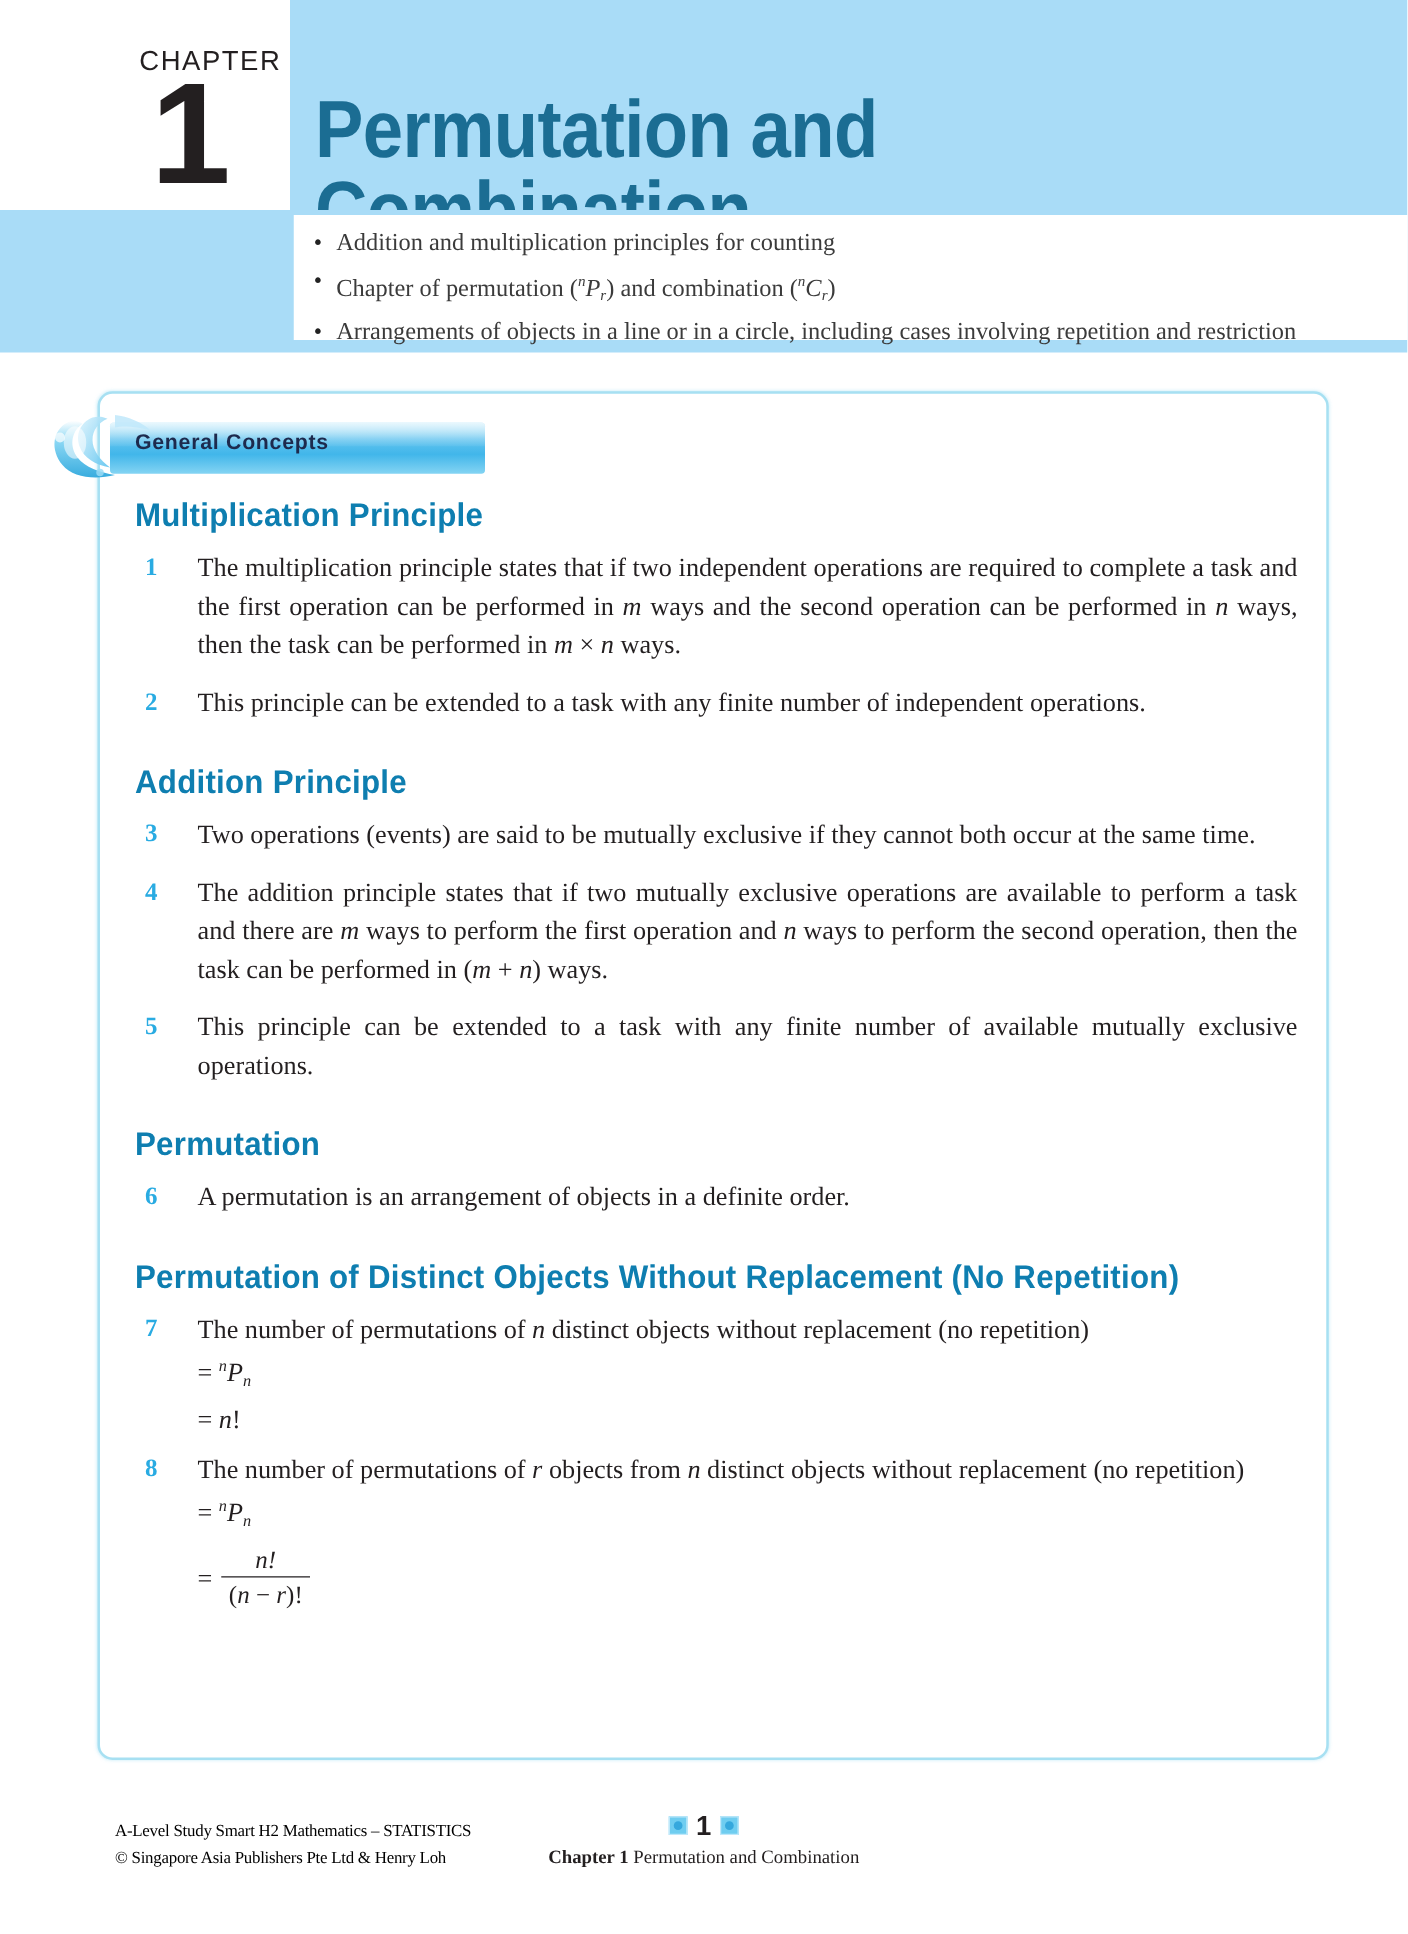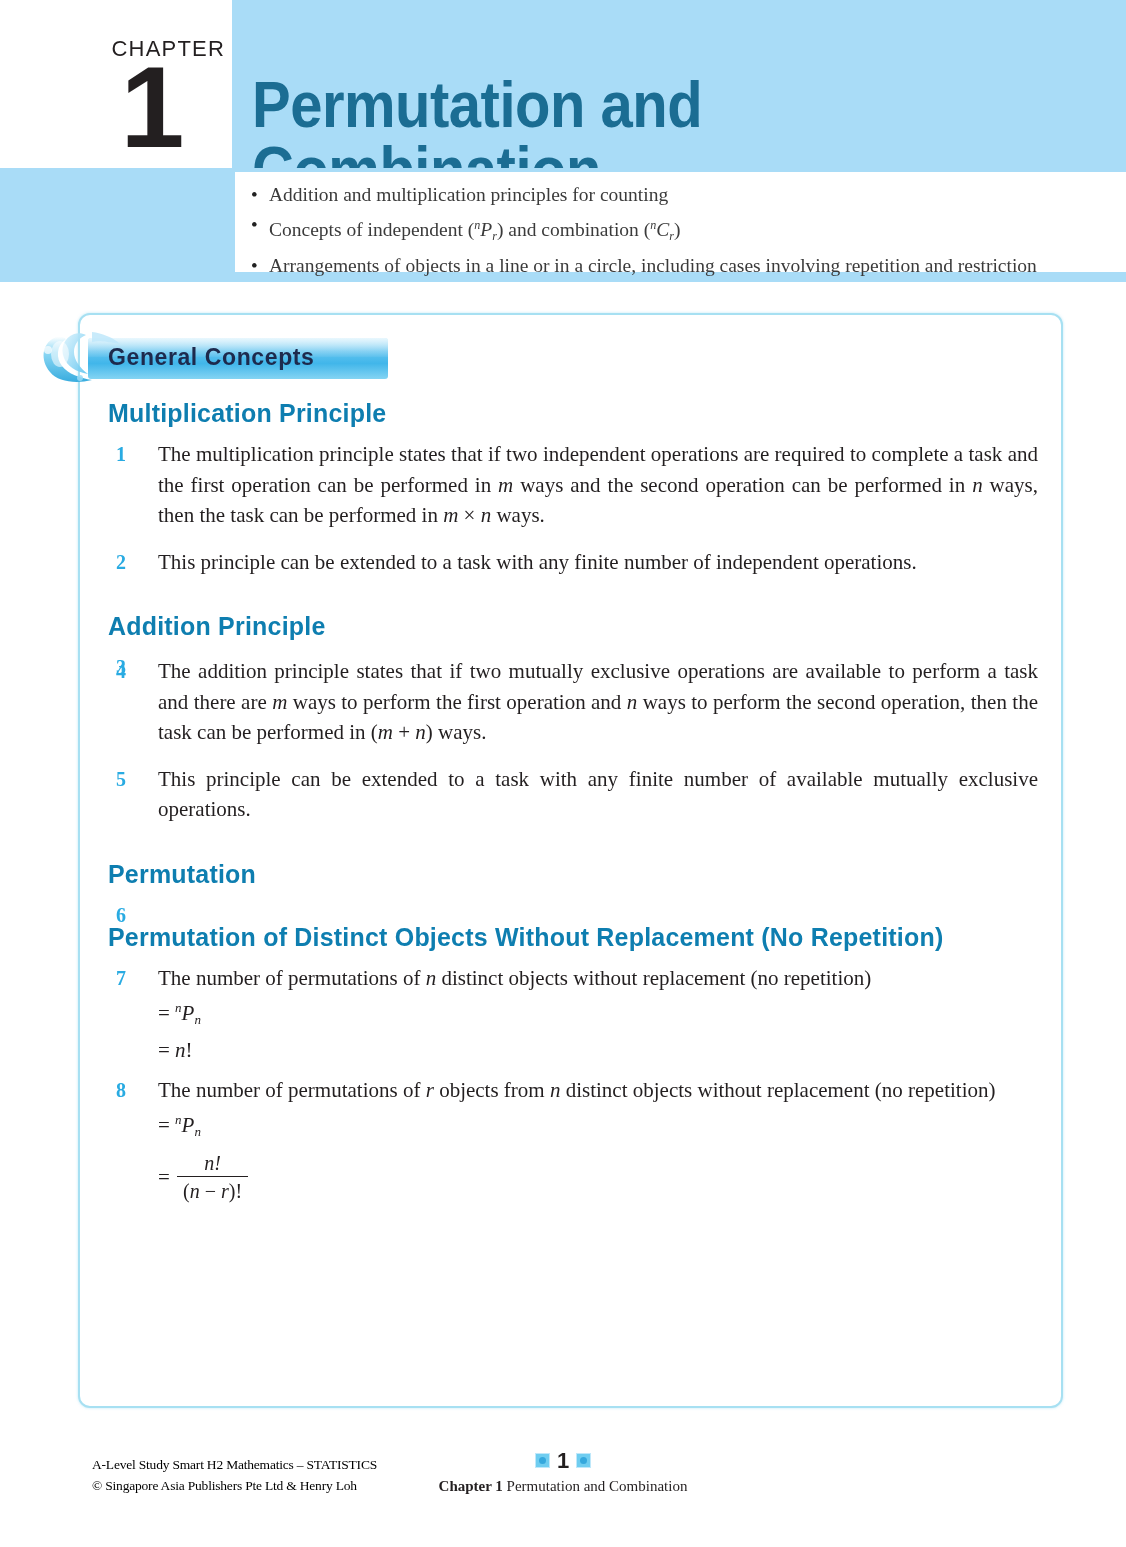--- a/index.html
+++ b/index.html
@@ -135,21 +135,21 @@
   .banner-splash {
     position: absolute;
     left: 0; top: 0;
     width: 110px;
     height: 56px;
   }
   .banner-label {
     position: absolute;
     left: 68px; top: 14px;
     font-family: "Liberation Sans", "DejaVu Sans", sans-serif;
-    font-size: 23px;
+    font-size: 17px;
     font-weight: bold;
     letter-spacing: 0.6px;
     color: #1d2a4d;
     z-index: 5;
   }
 
   .body-area {
     position: absolute;
     left: 108px; top: 398px;
     width: 930px;
@@ -281,21 +281,21 @@
 <div class="header">
   <div class="title-band"></div>
 
   <div class="chapter-word">CHAPTER</div>
   <div class="chapter-number">1</div>
   <div class="chapter-title">Permutation and Combination</div>
 
   <div class="objectives-strip"></div>
   <div class="objectives-box">
     <div class="obj-item">Addition and multiplication principles for counting</div>
-    <div class="obj-item"><span>Concepts of independent (</span><sup class="pre">n</sup><span class="vr">P</span><sub class="post">r</sub><span>) and combination (</span><sup class="pre">n</sup><span class="vr">C</span><sub class="post">r</sub><span>)</span></div>
+    <div class="obj-item"><span>Chapter of permutation (</span><sup class="pre">n</sup><span class="vr">P</span><sub class="post">r</sub><span>) and combination (</span><sup class="pre">n</sup><span class="vr">C</span><sub class="post">r</sub><span>)</span></div>
     <div class="obj-item">Arrangements of objects in a line or in a circle, including cases involving repetition and restriction</div>
   </div>
 </div>
 
 <div class="content-box"></div>
 
 <div class="banner-wrap">
   <div class="banner-bar"></div>
   <svg class="banner-splash" viewBox="0 0 110 56">
     <defs>
@@ -327,35 +327,35 @@
     <span class="num">1</span><span>The multiplication principle states that if two independent operations are required to complete a task and the first operation can be performed in </span><span class="vr">m</span><span> ways and the second operation can be performed in </span><span class="vr">n</span><span> ways, then the task can be performed in </span><span class="vr">m</span><span> × </span><span class="vr">n</span><span> ways.</span>
   </div>
 
   <div class="item nojust" style="margin-bottom:26px;">
     <span class="num">2</span><span>This principle can be extended to a task with any finite number of independent operations.</span>
   </div>
 
   <h2 class="section-head gap-top">Addition Principle</h2>
 
   <div class="item">
-    <span class="num">3</span>
+    <span class="num">3</span><span>Two operations (events) are said to be mutually exclusive if they cannot both occur at the same time.</span>
   </div>
 
   <div class="item">
     <span class="num">4</span><span>The addition principle states that if two mutually exclusive operations are available to perform a task and there are </span><span class="vr">m</span><span> ways to perform the first operation and </span><span class="vr">n</span><span> ways to perform the second operation, then the task can be performed in (</span><span class="vr">m</span><span> + </span><span class="vr">n</span><span>) ways.</span>
   </div>
 
   <div class="item" style="margin-bottom:26px;">
     <span class="num">5</span><span>This principle can be extended to a task with any finite number of available mutually exclusive operations.</span>
   </div>
 
   <h2 class="section-head gap-top">Permutation</h2>
 
   <div class="item nojust" style="margin-bottom:24px;">
-    <span class="num">6</span>
+    <span class="num">6</span><span>A permutation is an arrangement of objects in a definite order.</span>
   </div>
 
   <h2 class="section-head gap-top">Permutation of Distinct Objects Without Replacement (No Repetition)</h2>
 
   <div class="item nojust" style="margin-bottom:10px;">
     <span class="num">7</span><span>The number of permutations of </span><span class="vr">n</span><span> distinct objects without replacement (no repetition)</span>
     <div class="eq-line"><span>= </span><sup class="pre">n</sup><span class="vr">P</span><sub class="post">n</sub></div>
     <div class="eq-line"><span>= </span><span class="vr">n</span><span>!</span></div>
   </div>
 

